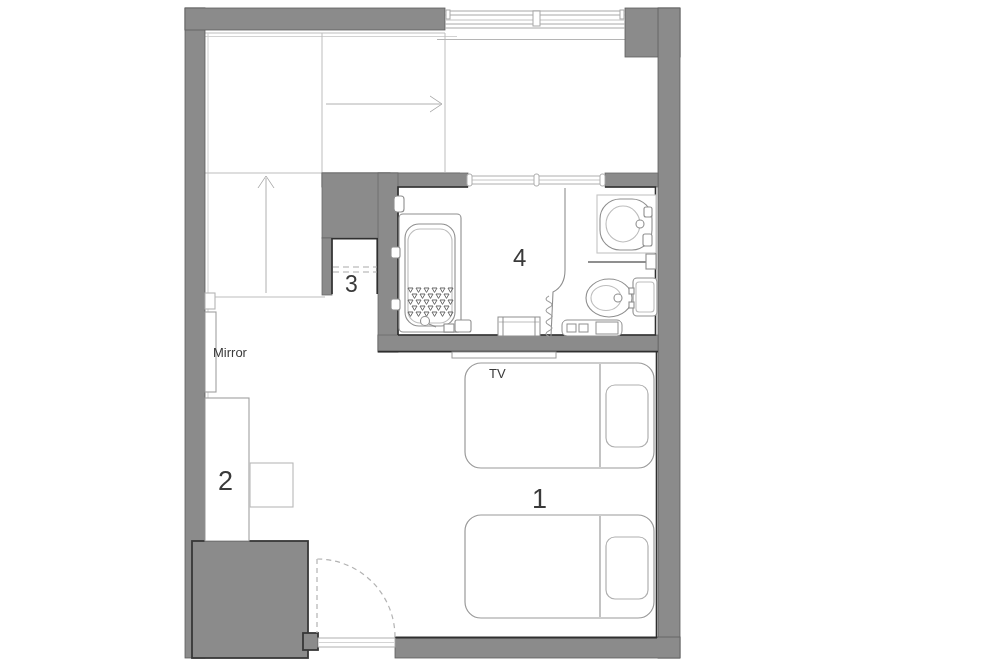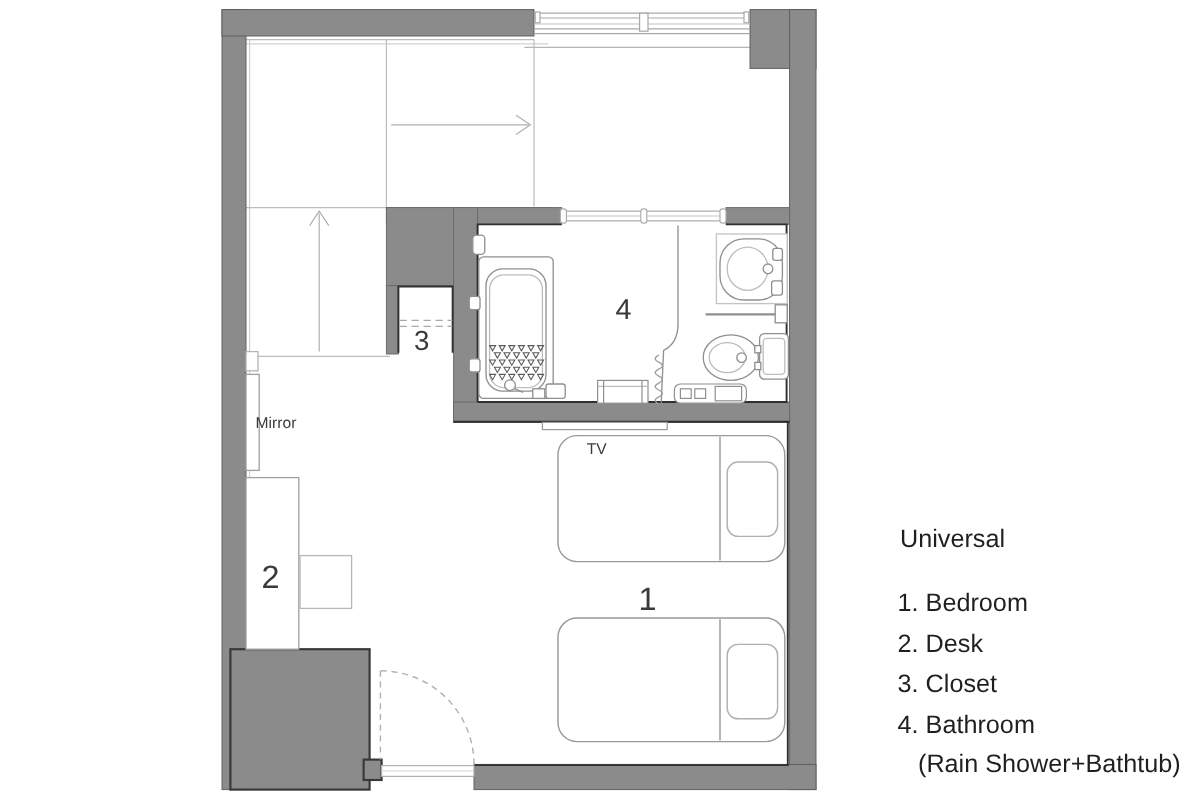--- a/index.html
+++ b/index.html
@@ -182,22 +182,14 @@
     </g>
 
     <text x="532" y="508" font-size="27">1</text>
     <text x="218" y="490" font-size="27">2</text>
     <text x="345" y="292" font-size="23">3</text>
     <text x="513" y="266" font-size="24">4</text>
     <text x="213" y="357" font-size="13" fill="#4a4a4a">Mirror</text>
     <text x="489" y="378" font-size="13" fill="#3a3a3a">TV</text>
   </svg>
 
-  <div class="legend">
-    <div class="legend-title">Universal</div>
-    <div class="legend-item">1. Bedroom</div>
-    <div class="legend-item">2. Desk</div>
-    <div class="legend-item">3. Closet</div>
-    <div class="legend-item">4. Bathroom</div>
-    <div class="legend-note">(Rain Shower+Bathtub)</div>
-  </div>
 
 </div>
 
 </body></html>

